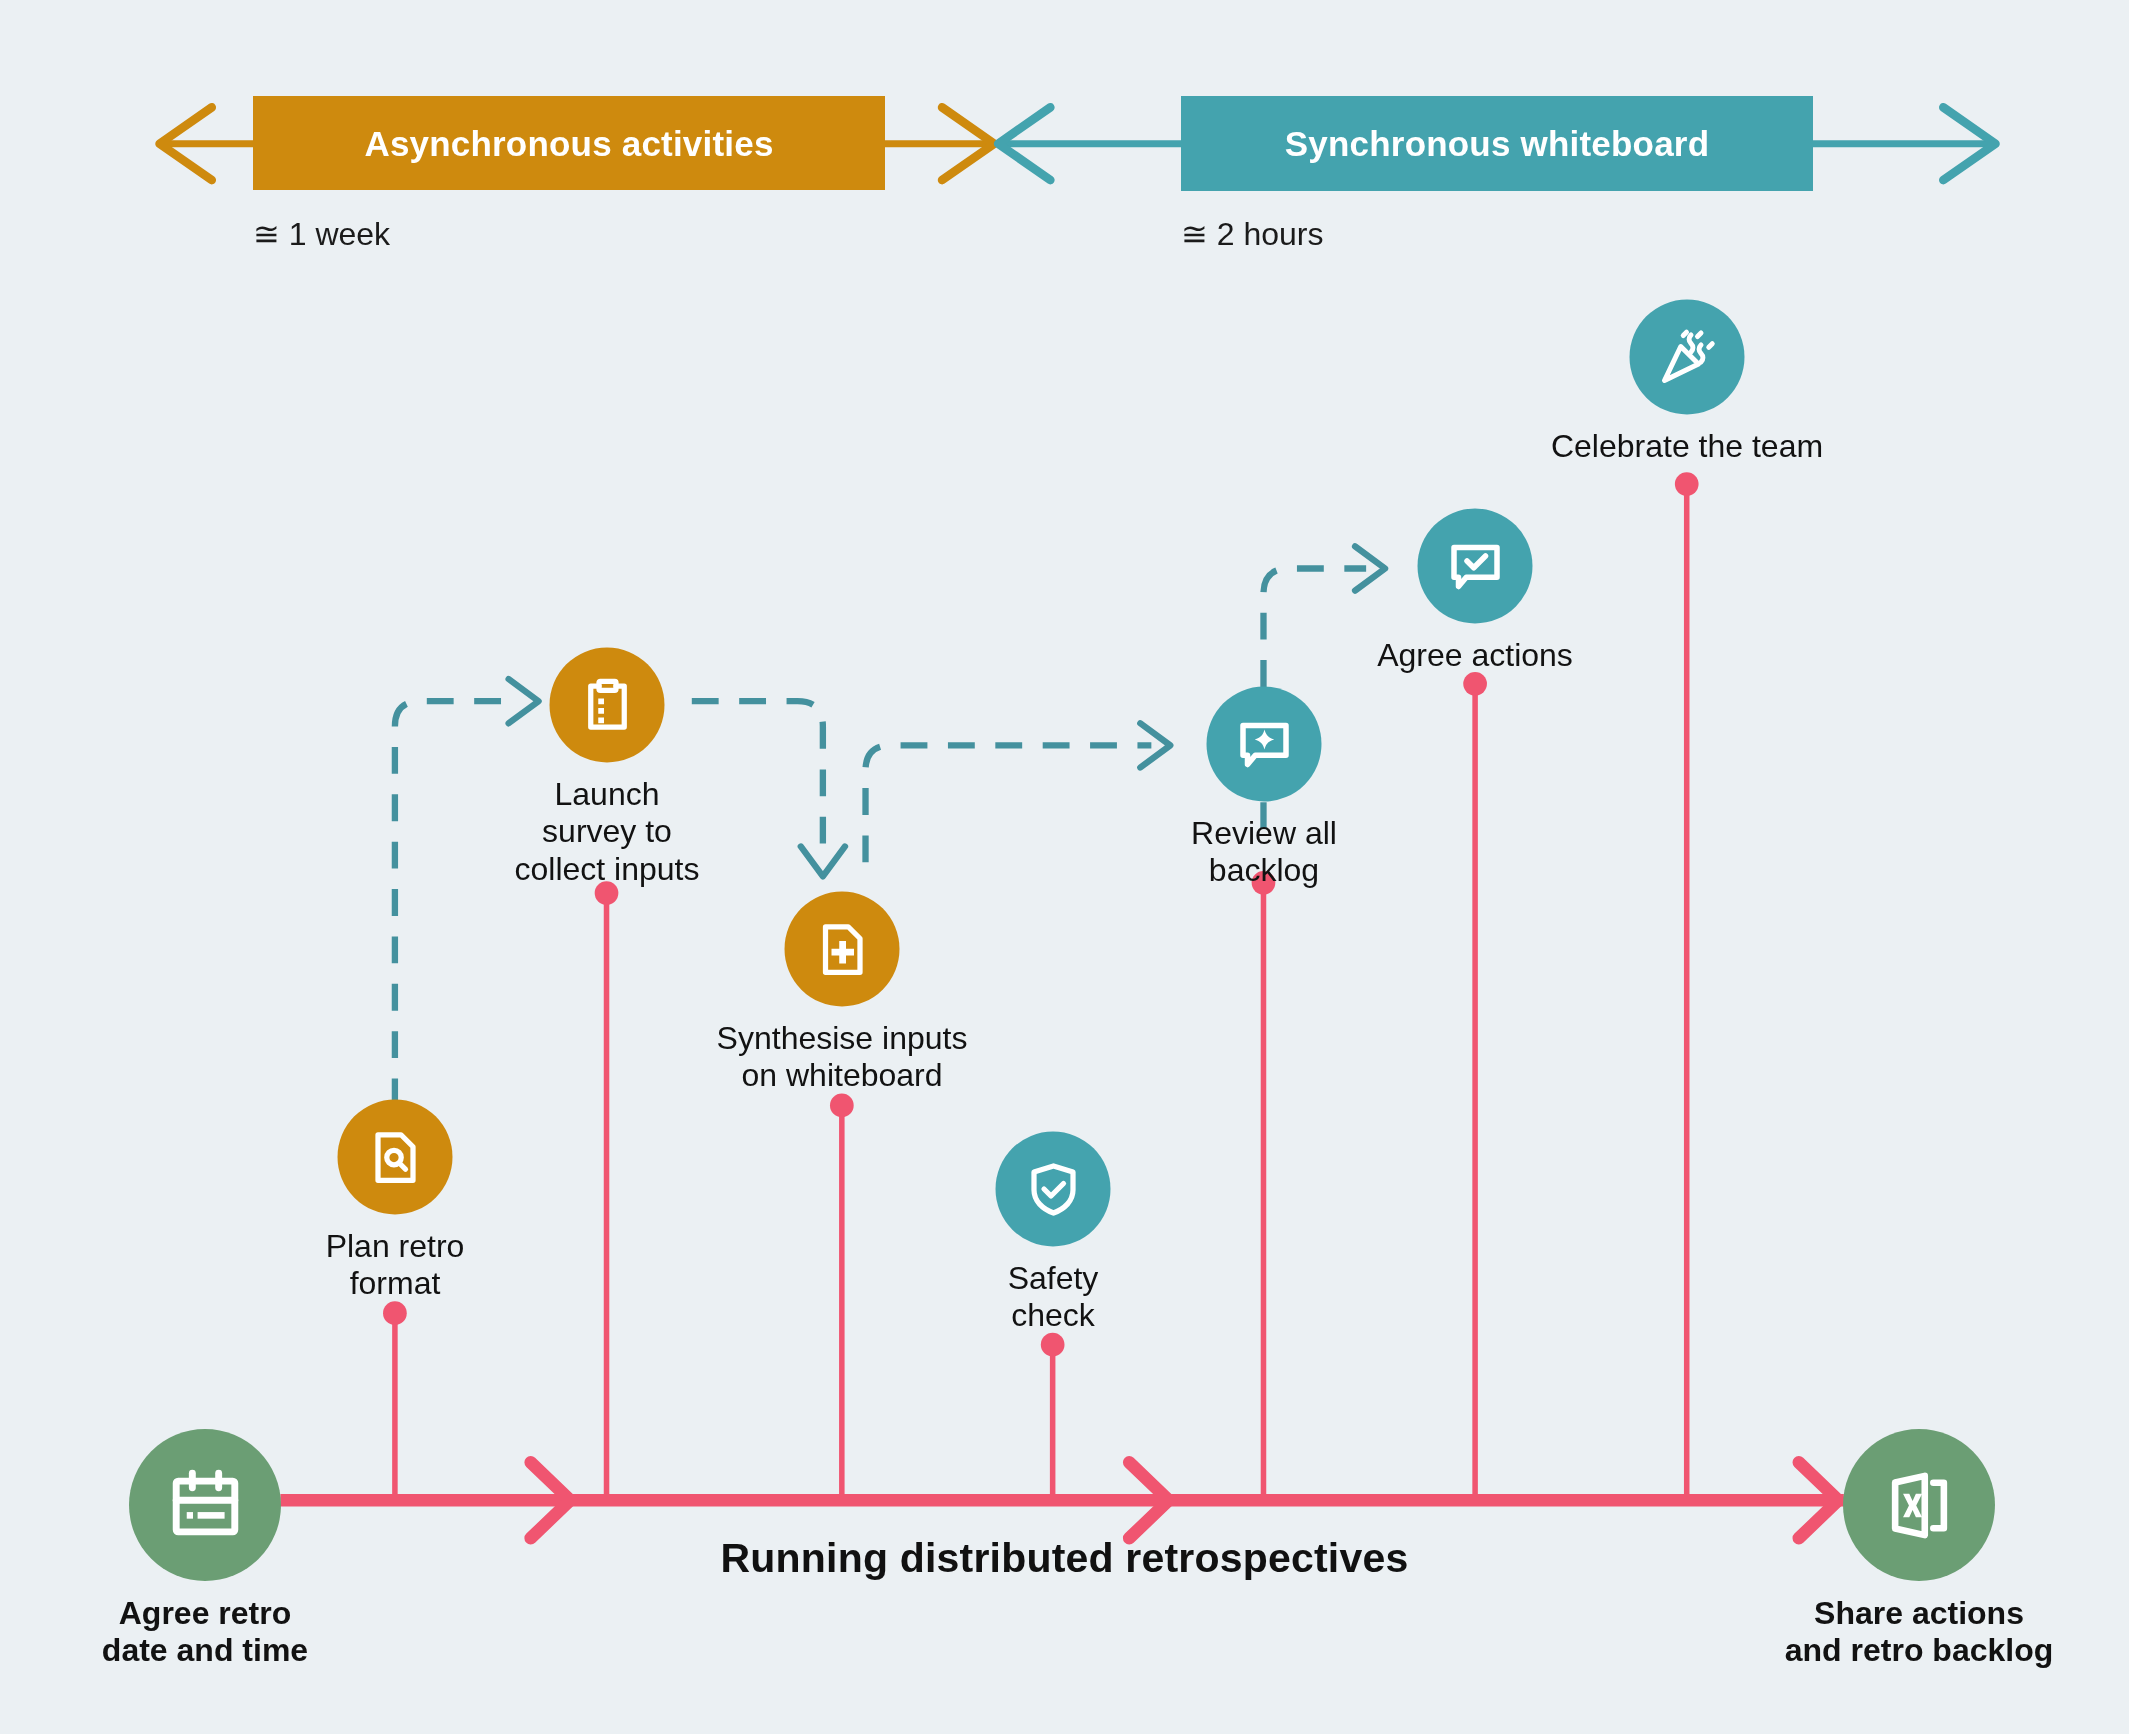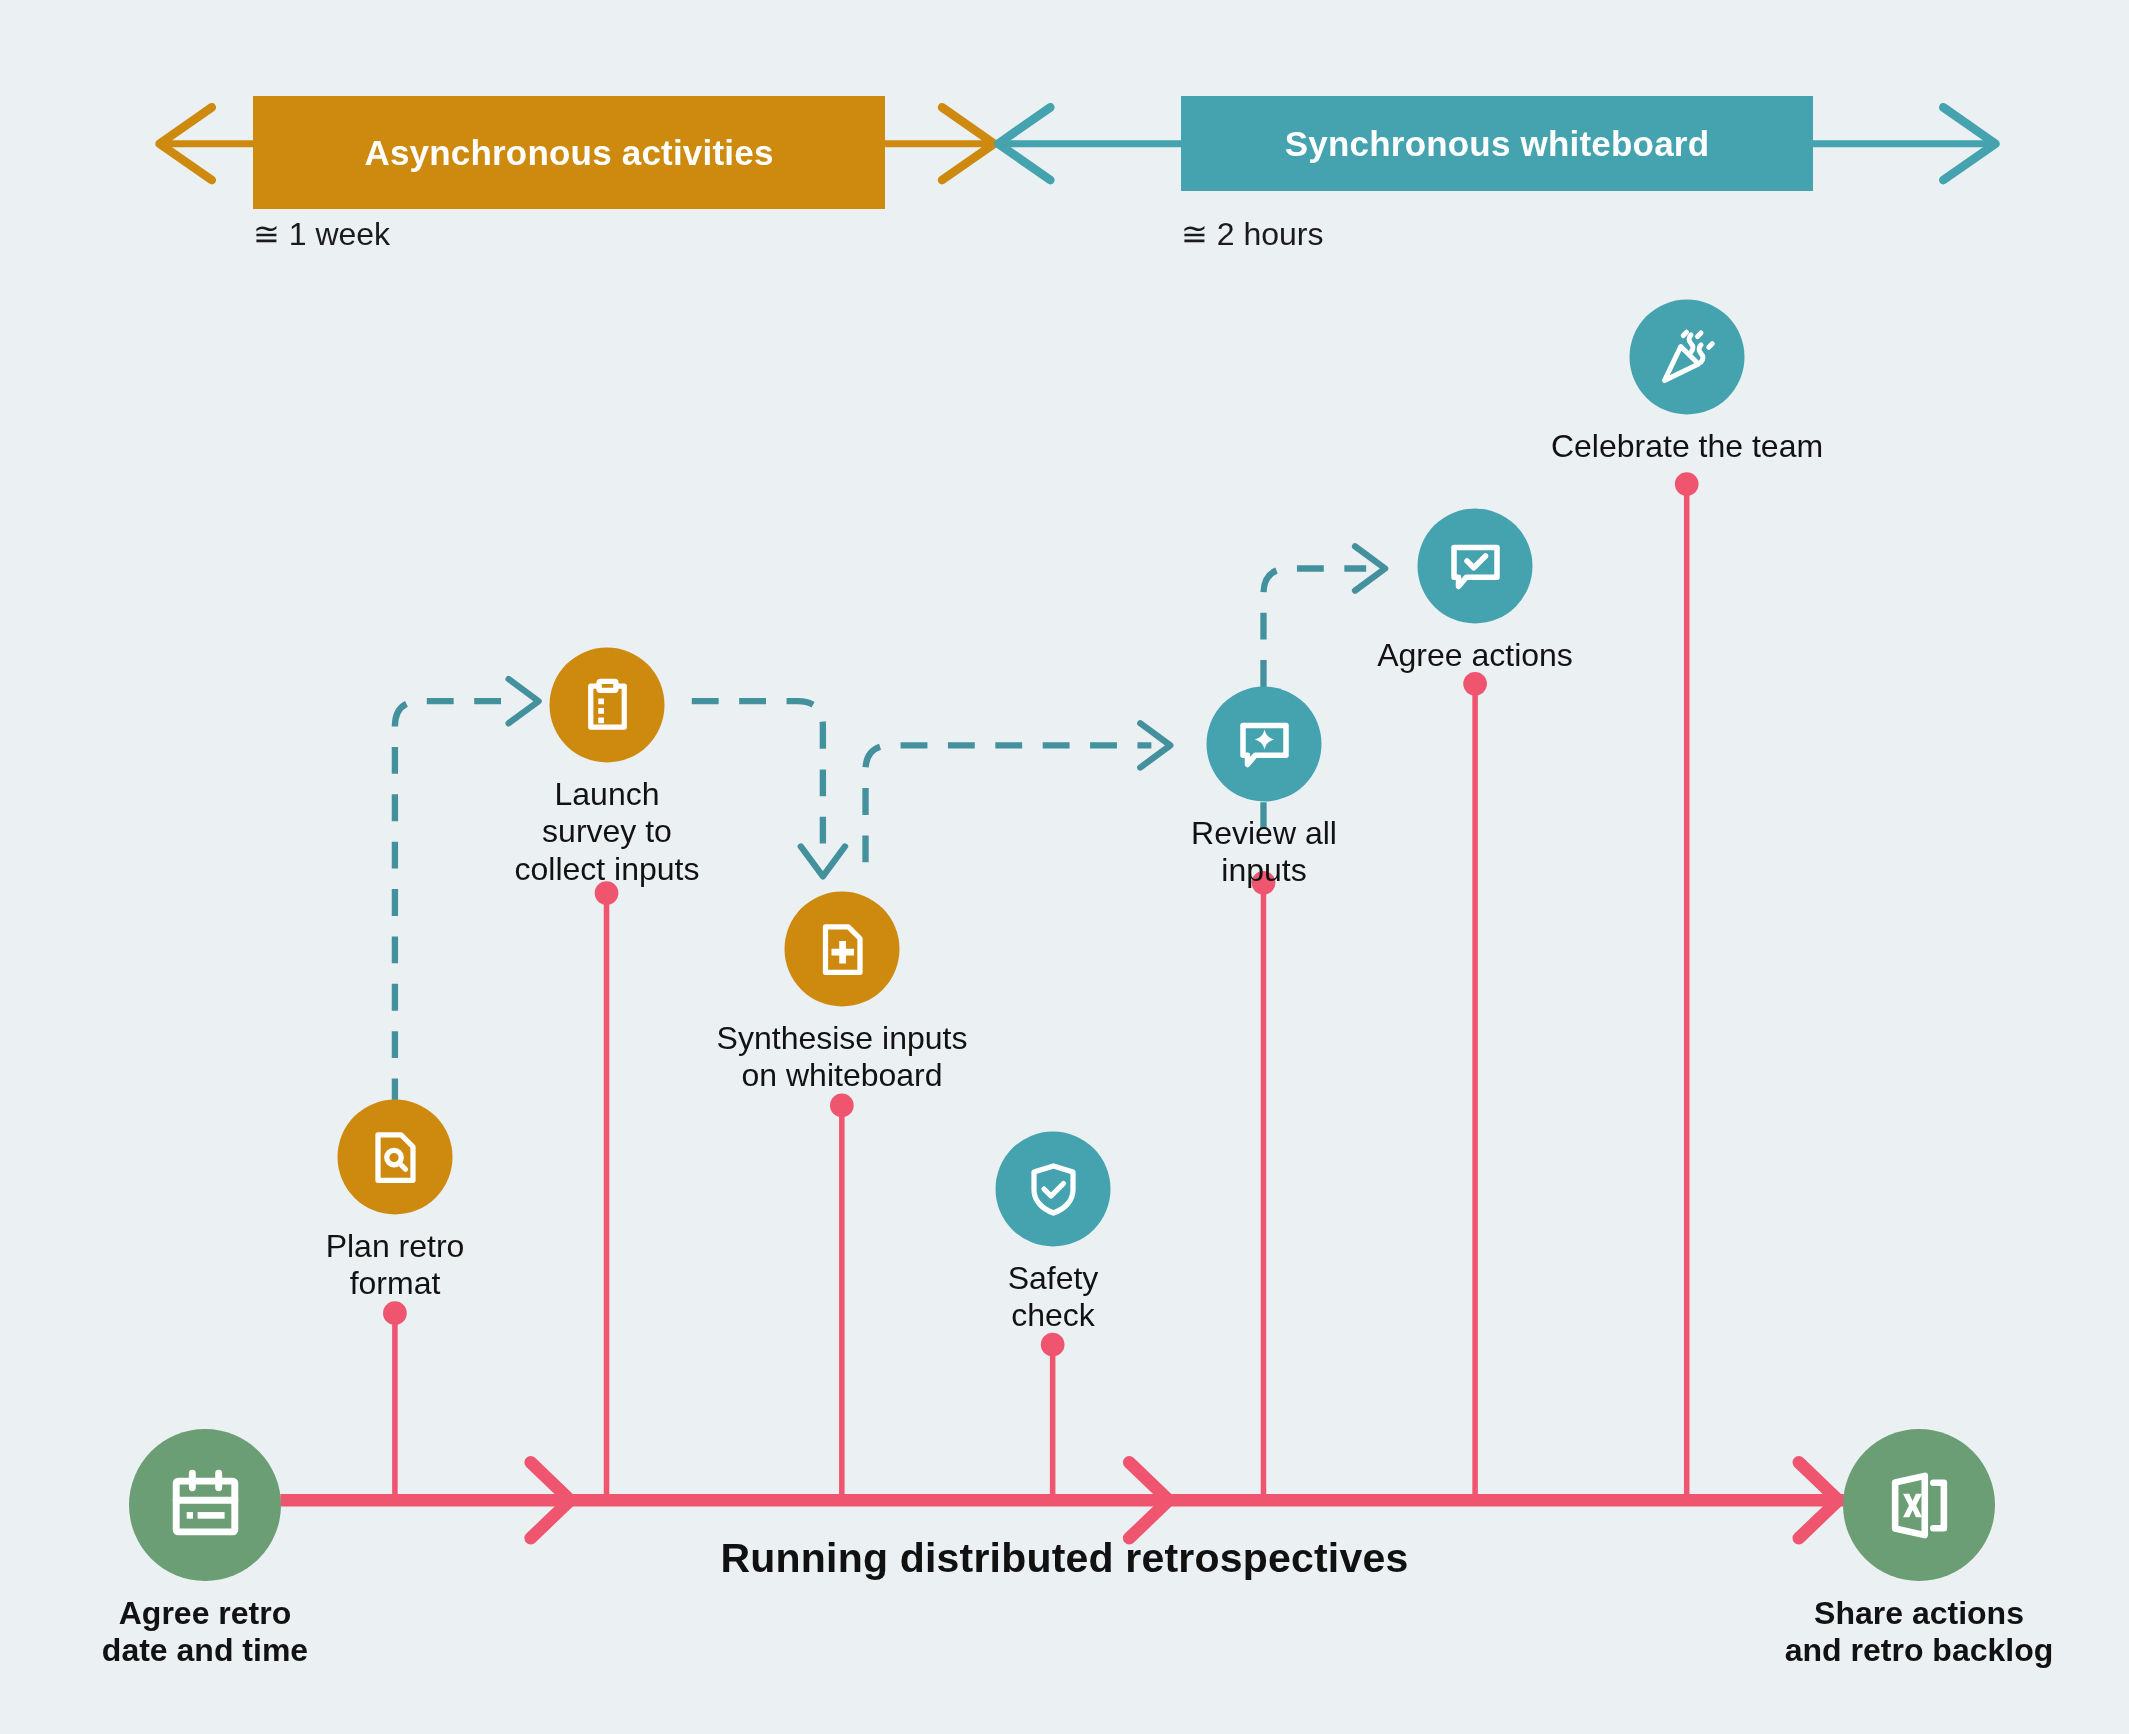--- a/index.html
+++ b/index.html
@@ -98,21 +98,21 @@
       <polyline points="1193,136 1259,182 1193,228" fill="none" stroke="#ce8a0e" stroke-width="11" stroke-linecap="round" stroke-linejoin="round"></polyline>
     </g>
 
     <g>
       <line x1="1270" y1="182" x2="2520" y2="182" stroke="#44a3ae" stroke-width="9"></line>
       <polyline points="1330,136 1264,182 1330,228" fill="none" stroke="#44a3ae" stroke-width="11" stroke-linecap="round" stroke-linejoin="round"></polyline>
       <polyline points="2461,136 2527,182 2461,228" fill="none" stroke="#44a3ae" stroke-width="11" stroke-linecap="round" stroke-linejoin="round"></polyline>
     </g>
   </svg>
 
-  <div class="phase-bar" style="left:253px; top:96px; width:632px; height:113px; background:#ce8a0e;">
+  <div class="phase-bar" style="left:253px; top:96px; width:632px; height:94px; background:#ce8a0e;">
     <span class="phase-label">Asynchronous activities</span>
   </div>
   <div class="phase-duration" style="left:253px; top:215px; width:632px;">≅ 1 week</div>
 
   <div class="phase-bar" style="left:1181px; top:96px; width:632px; height:95px; background:#44a3ae;">
     <span class="phase-label">Synchronous whiteboard</span>
   </div>
   <div class="phase-duration" style="left:1181px; top:215px; width:632px;">≅ 2 hours</div>
 
   <svg class="layer" viewBox="0 0 2696 2196">
@@ -269,21 +269,21 @@
     <div class="node-circle" style="width:115px; height:115px; background:#44a3ae;">
       <svg width="60" height="60" viewBox="0 0 24 24">
         <g fill="none" stroke="#ffffff" stroke-width="2.2" stroke-linecap="round" stroke-linejoin="round">
           <path d="M3.4 4.4 L20.6 4.4 L20.6 16.3 L8.3 16.3 L5.2 20.0 L5.2 16.3 L3.4 16.3 Z"></path>
         </g>
         <path d="M12.0 6.0 C12.6 8.3 13.6 9.3 15.9 10.0 C13.6 10.7 12.6 11.7 12.0 14.0 C11.4 11.7 10.4 10.7 8.1 10.0 C10.4 9.3 11.4 8.3 12.0 6.0 Z" fill="#ffffff"></path>
       </svg>
     </div>
     <div class="node-label" style="top:128px; width:348px;">
       <div>Review all</div>
-      <div>inputs</div>
+      <div>backlog</div>
     </div>
   </div>
 
   <div class="node" style="left:1475px; top:566px;">
     <div class="node-circle" style="width:115px; height:115px; background:#44a3ae;">
       <svg width="60" height="60" viewBox="0 0 24 24">
         <g fill="none" stroke="#ffffff" stroke-width="2.2" stroke-linecap="round" stroke-linejoin="round">
           <path d="M3.4 4.4 L20.6 4.4 L20.6 16.3 L8.3 16.3 L5.2 20.0 L5.2 16.3 L3.4 16.3 Z"></path>
           <polyline points="8.6,9.8 11.3,12.5 16.0,7.8"></polyline>
         </g>

